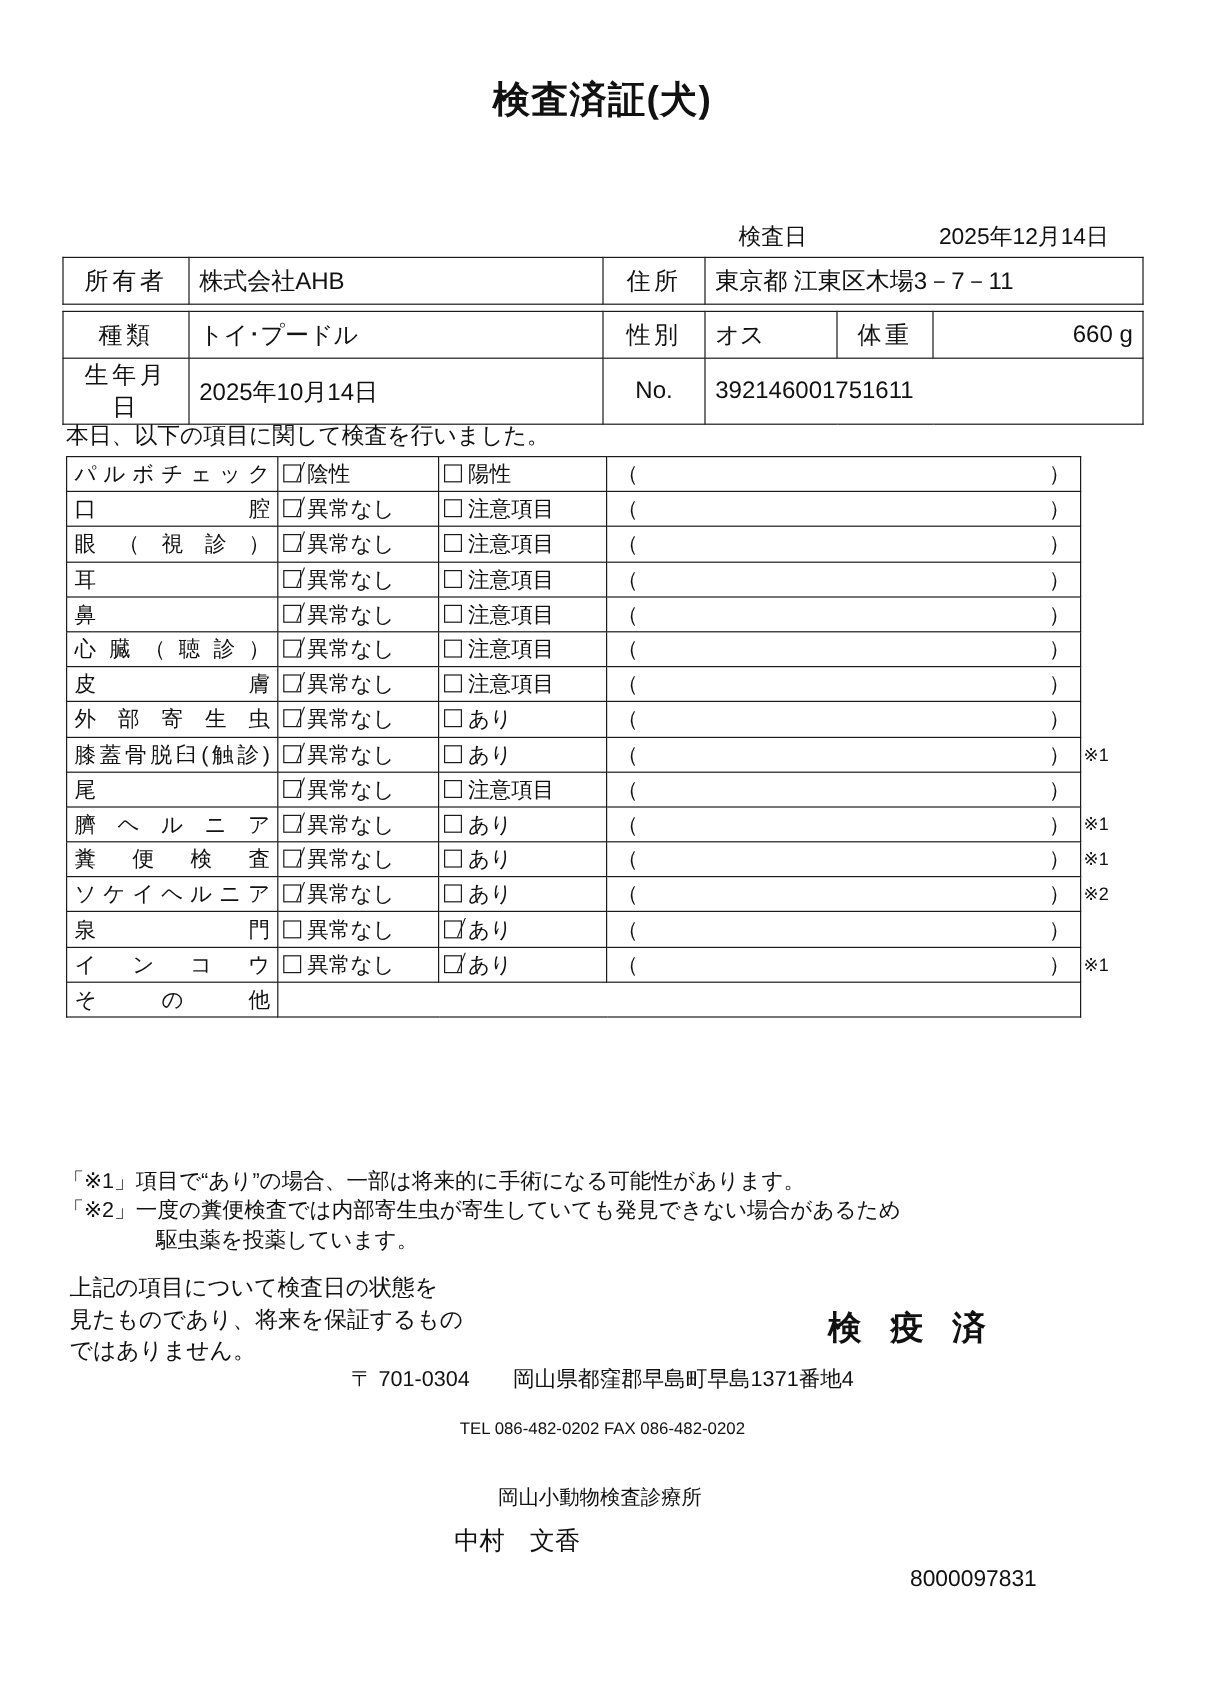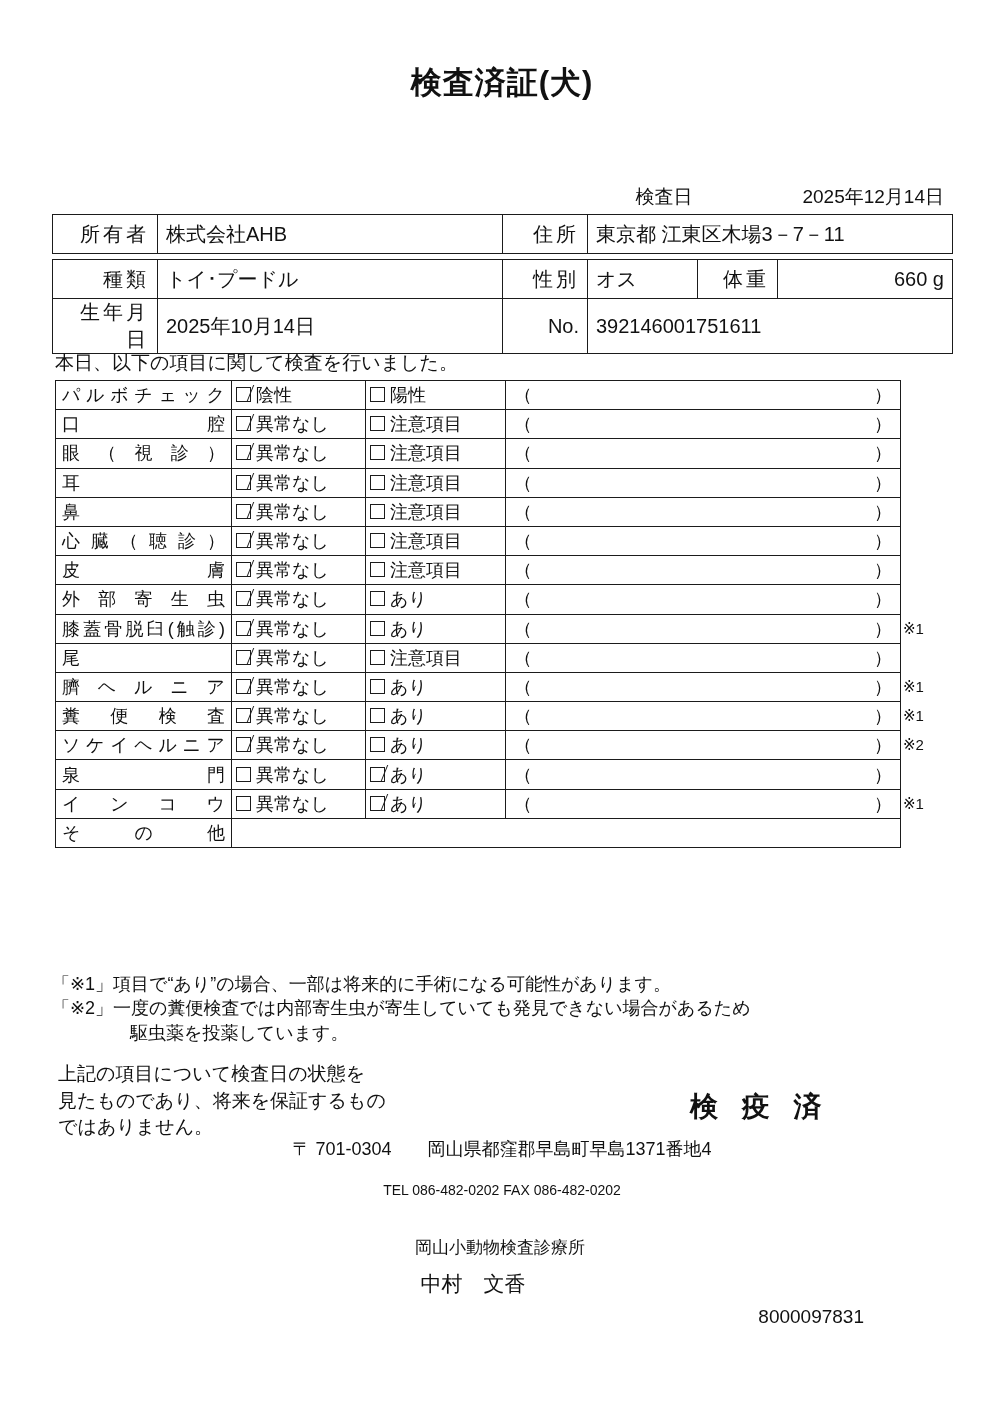--- a/index.html
+++ b/index.html
@@ -32,21 +32,21 @@
   }
   
   .insp-date-line {
     position: absolute;
     top: 122px;
     left: 0;
     width: 1004px;
     display: flex;
     justify-content: flex-end;
     align-items: baseline;
-    padding-right: 60px;
+    padding-right: 80px;
     box-sizing: border-box;
     font-size: 19px;
   }
   .insp-date-label {
     margin-right: 110px;
     font-size: 19px;
   }
   .insp-date-value {
     font-size: 19px;
   }
@@ -60,21 +60,21 @@
     table-layout: fixed;
   }
   .owner-table td {
     border: 1.6px solid #1b1b1b;
     height: 38px;
     padding: 0 8px;
     font-size: 20px;
     vertical-align: middle;
   }
   .lbl {
-    text-align: right;
+    text-align: center;
     letter-spacing: 3px;
   }
   .val {
     text-align: left;
   }
   .val-right {
     text-align: right;
   }
   .nospace { letter-spacing: 0; margin-left: 42px; }
 
@@ -193,21 +193,20 @@
     text-align: center;
     font-size: 17px;
   }
   .doctor {
     position: absolute;
     top: 1208px;
     left: 0;
     width: 862px;
     text-align: center;
     font-size: 21px;
-    margin-left: 42px;
   }
   .serial {
     position: absolute;
     top: 1244px;
     right: 140px;
     font-size: 19px;
   }
 </style>
 </head>
 <body>

